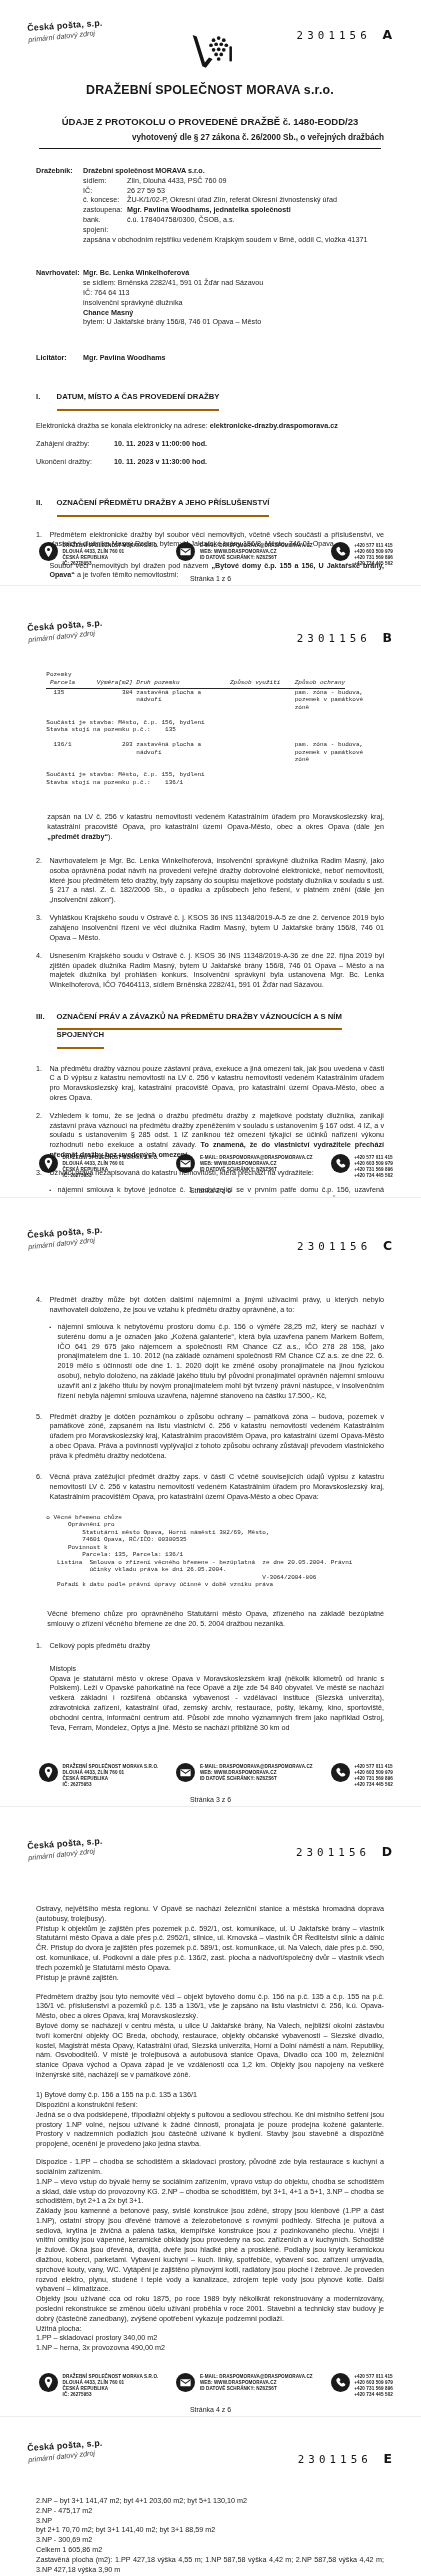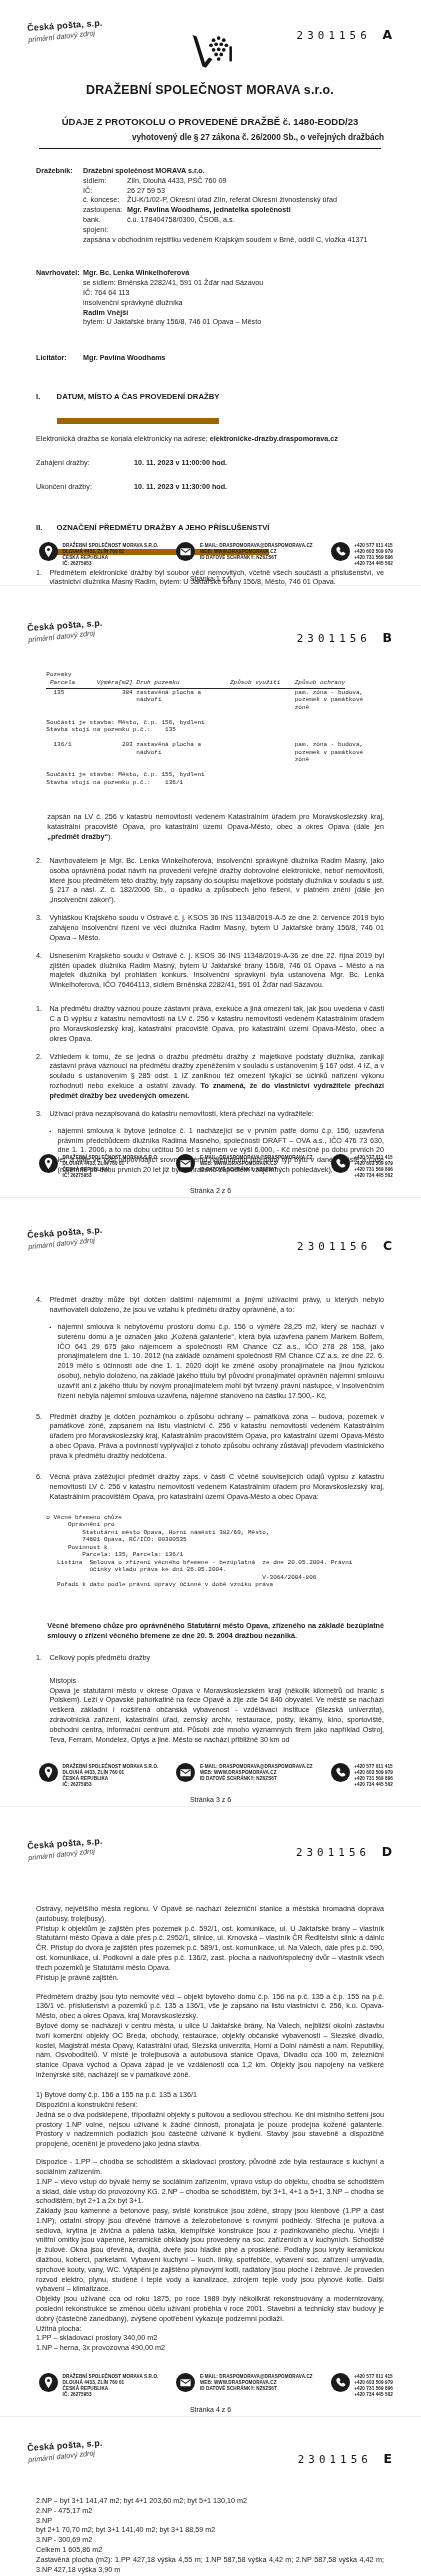--- a/index.html
+++ b/index.html
@@ -30,23 +30,23 @@
   .infob{display:flex;}
   .lab{width:47px;font-weight:bold;flex:none;}
   .cont{flex:1;}
   .r{display:flex;}
   .sl{width:44px;flex:none;}
   .sv{flex:1;}
   .bv{font-weight:bold;}
 
   .sech{display:flex;font-weight:bold;font-size:7.7px;}
   .sech .sn{width:20.6px;flex:none;}
-  .sech .st .u{border-bottom:6px solid #a16207;padding-bottom:16px;display:inline-block;}
-
-  .kv{display:flex;margin-top:14px;gap:20px;}
+  .sech .st .u{border-bottom:2px solid #a16207;padding-bottom:7px;display:inline-block;}
+
+  .kv{display:flex;margin-top:8px;}
   .kl{width:78px;flex:none;}
 
   .ni{display:flex;margin-top:8.2px;}
   .ni .n{width:13.4px;flex:none;}
   .ni .t{flex:1;}
   .bullet{display:flex;margin-top:7.2px;padding-left:13.4px;}
   .bullet .bm{width:8.2px;flex:none;font-size:5.2px;padding-top:1px;}
   .bullet .t{flex:1;}
 
   .tw{font-family:"Liberation Mono",monospace;font-size:6px;line-height:7.5px;white-space:pre;margin-left:10.3px;color:#191919;}
@@ -125,21 +125,21 @@
         </div>
       </div>
 
       <div class="infob" style="margin-top:24px">
         <div class="lab">Navrhovatel:</div>
         <div class="cont">
           <div class="bv">Mgr. Bc. Lenka Winkelhoferová</div>
           <div>se sídlem: Brněnská 2282/41, 591 01 Žďár nad Sázavou</div>
           <div>IČ: 764 64 113</div>
           <div>insolvenční správkyně dlužníka</div>
-          <div class="bv">Radim Vnější</div>
+          <div class="bv">Chance Masný</div>
           <div>bytem: U Jaktařské brány 156/8, 746 01 Opava – Město</div>
         </div>
       </div>
 
       <div class="infob" style="margin-top:26px">
         <div class="lab">Licitátor:</div>
         <div class="cont bv">Mgr. Pavlína Woodhams</div>
       </div>
 
       <div class="sech" style="margin-top:29px">
@@ -245,20 +245,24 @@
         </div>
       <div class="ni">
           <span class="n">3.</span>
           <span class="t just">Vyhláškou Krajského soudu v Ostravě č. j. KSOS 36 INS 11348/2019-A-5 ze dne 2. července 2019 bylo zahájeno insolvenční řízení ve věci dlužníka Radim Masný, bytem U Jaktařské brány 156/8, 746 01 Opava – Město.</span>
         </div>
       <div class="ni">
           <span class="n">4.</span>
           <span class="t just">Usnesením Krajského soudu v Ostravě č. j. KSOS 36 INS 11348/2019-A-36 ze dne 22. října 2019 byl zjištěn úpadek dlužníka Radim Masný, bytem U Jaktařské brány 156/8, 746 01 Opava – Město a na majetek dlužníka byl prohlášen konkurs. Insolvenční správkyní byla ustanovena Mgr. Bc. Lenka Winkelhoferová, IČO 76464113, sídlem Brněnská 2282/41, 591 01 Žďár nad Sázavou.</span>
         </div>
 
+      <div class="sech" style="margin-top:21.6px">
+          <span class="sn">III.</span>
+          <span class="st"><span class="u">OZNAČENÍ PRÁV A ZÁVAZKŮ NA PŘEDMĚTU DRAŽBY VÁZNOUCÍCH A S NÍM</span><br><span class="u">SPOJENÝCH</span></span>
+        </div>
 
       <div class="ni" style="margin-top:14.4px">
           <span class="n">1.</span>
           <span class="t just">Na předmětu dražby váznou pouze zástavní práva, exekuce a jiná omezení tak, jak jsou uvedena v části C a D výpisu z katastru nemovitostí na LV č. 256 v katastru nemovitostí vedeném Katastrálním úřadem pro Moravskoslezský kraj, katastrální pracoviště Opava, pro katastrální území Opava-Město, obec a okres Opava.</span>
         </div>
       <div class="ni">
           <span class="n">2.</span>
           <span class="t just"><span>Vzhledem k tomu, že se jedná o dražbu předmětu dražby z majetkové podstaty dlužníka, zanikají zástavní práva váznoucí na předmětu dražby zpeněžením v souladu s ustanovením § 167 odst. 4 IZ, a v souladu s ustanovením § 285 odst. 1 IZ zaniknou též omezení týkající se účinků nařízení výkonu rozhodnutí nebo exekuce a ostatní závady. </span><b>To znamená, že do vlastnictví vydražitele přechází předmět dražby bez uvedených omezení.</b></span>
         </div>
       <div class="ni">
@@ -342,21 +346,21 @@
       Oprávnění pro
           Statutární město Opava, Horní náměstí 382/69, Město,
           74601 Opava, RČ/IČO: 00300535
       Povinnost k
           Parcela: 135, Parcela: 136/1
    Listina  Smlouva o zřízení věcného břemene - bezúplatná  ze dne 20.05.2004. Právní
             účinky vkladu práva ke dni 26.05.2004.
                                                             V-3064/2004-806
    Pořadí k datu podle právní úpravy účinné v době vzniku práva</div>
 
-      <div class="just" style="margin-top:32px;padding-left:11.3px;font-weight:bold">Věcné břemeno chůze pro oprávněného Statutární město Opava, zřízeného na základě bezúplatné smlouvy o zřízení věcného břemene ze dne 20. 5. 2004 dražbou nezaniká.</div>
+      <div class="just" style="margin-top:20px;padding-left:11.3px;font-weight:normal">Věcné břemeno chůze pro oprávněného Statutární město Opava, zřízeného na základě bezúplatné smlouvy o zřízení věcného břemene ze dne 20. 5. 2004 dražbou nezaniká.</div>
 
 
       <div class="ni" style="margin-top:12.4px">
           <span class="n">1.</span>
           <span class="t">Celkový popis předmětu dražby</span>
         </div>
 
       <div style="margin-top:13.4px;padding-left:13.4px">Místopis</div>
       <div class="just" style="padding-left:13.4px">Opava je statutární město v okrese Opava v Moravskoslezském kraji (několik kilometrů od hranic s Polskem). Leží v Opavské pahorkatině na řece Opavě a žije zde 54 840 obyvatel. Ve městě se nachází veškerá základní i rozšířená občanská vybavenost - vzdělávací instituce (Slezská univerzita), zdravotnická zařízení, katastrální úřad, zemský archiv, restaurace, pošty, lékárny, kino, sportoviště, obchodní centra, informační centrum atd. Působí zde mnoho významných firem jako například Ostroj, Teva, Ferram, Mondelez, Optys a jiné. Město se nachází přibližně 30 km od</div>
     </div>

